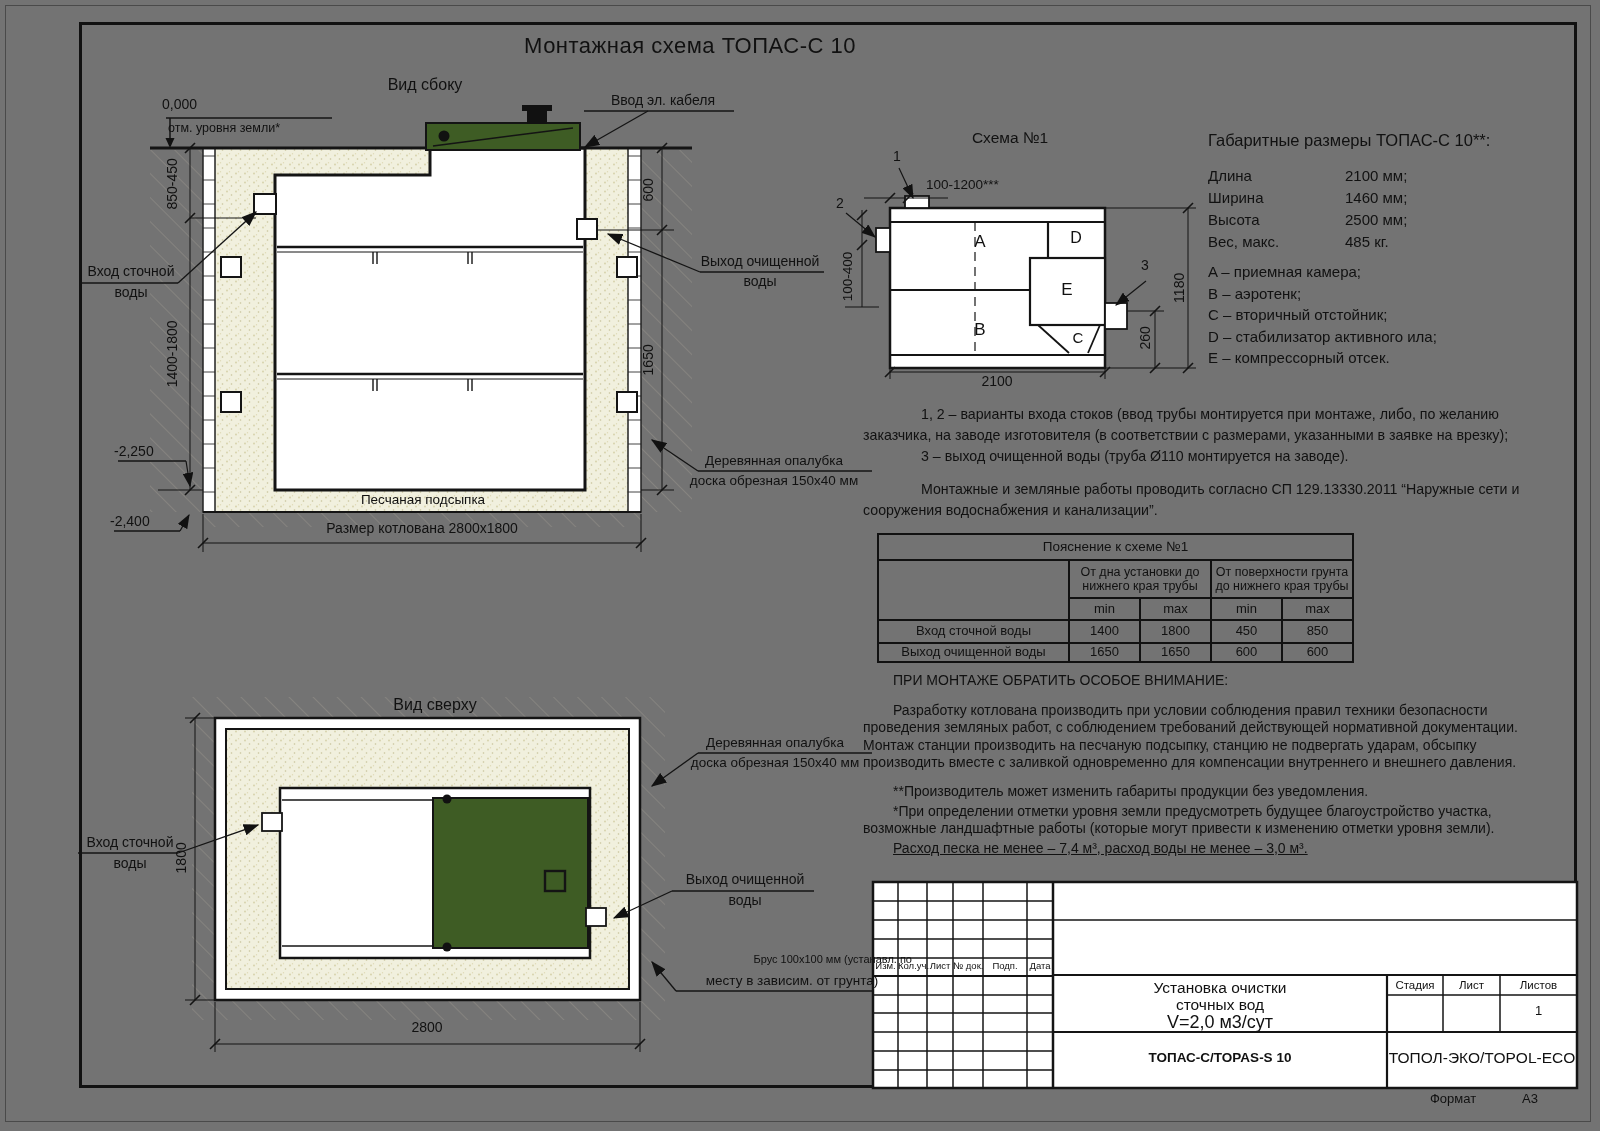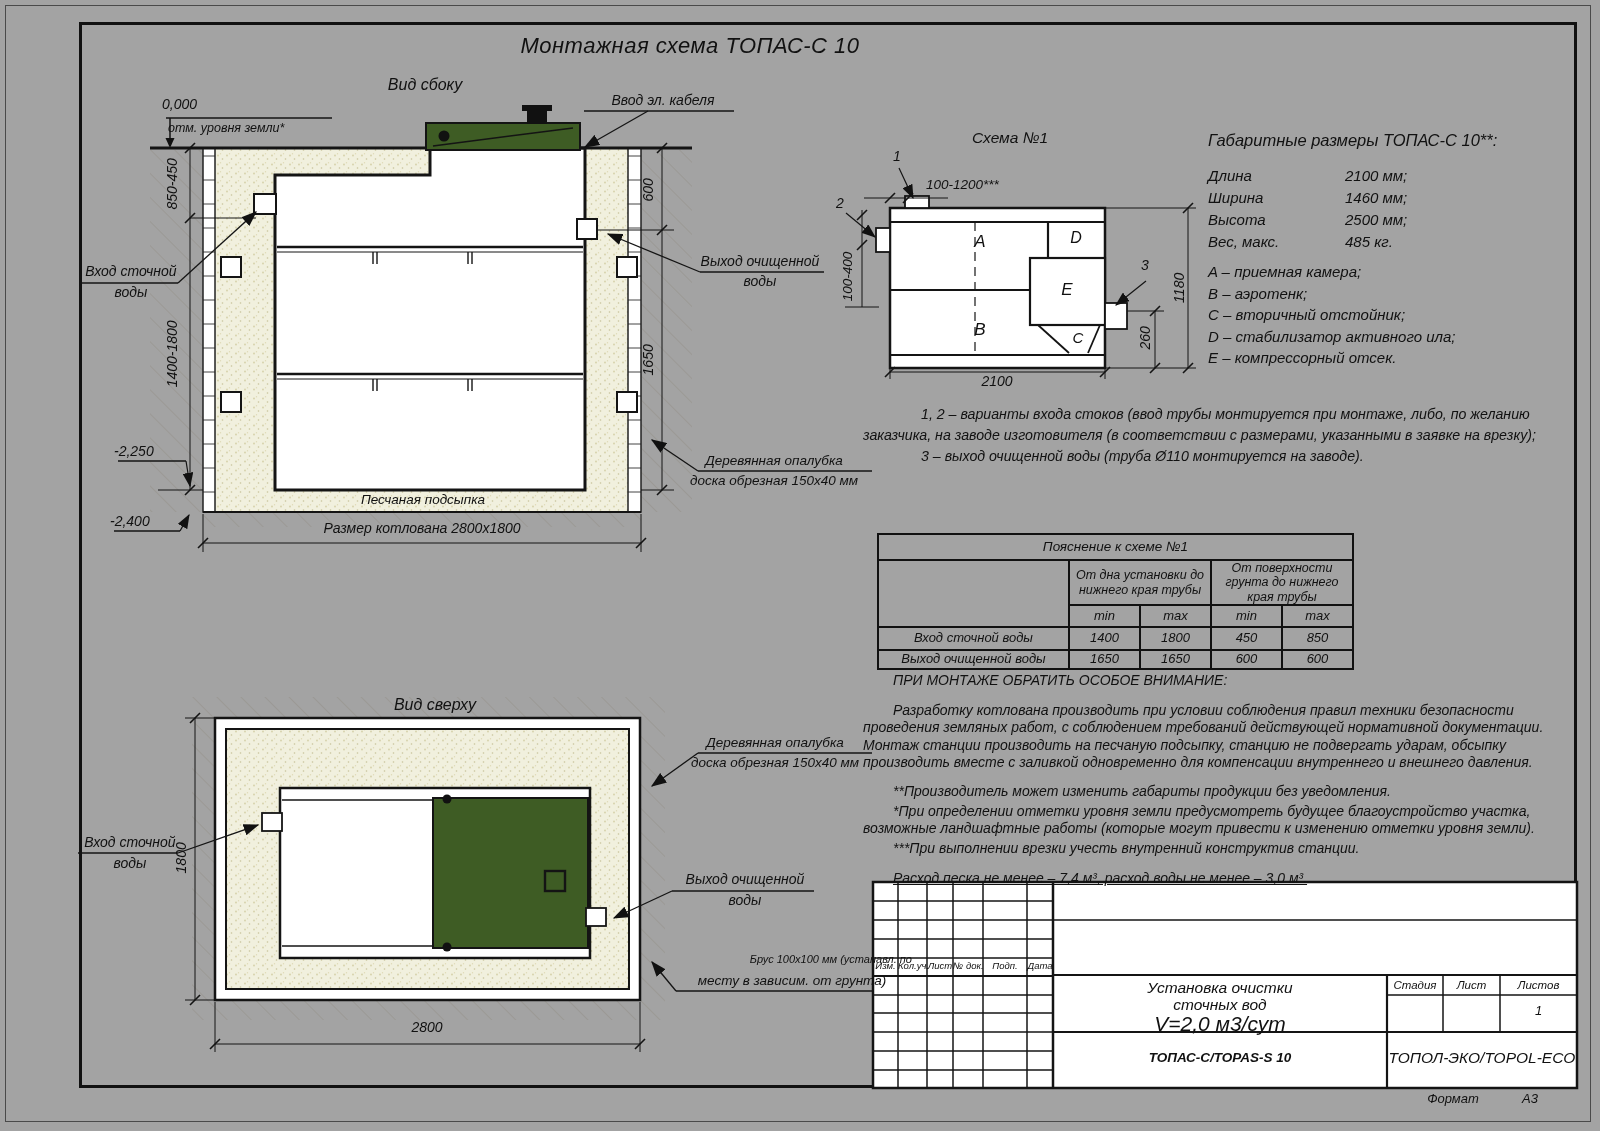--- a/index.html
+++ b/index.html
@@ -1,17 +1,17 @@
 <!DOCTYPE html>
 <html><head>
 <meta charset="utf-8">
 <style>
   html,body{margin:0;padding:0;background:#e9e9e9;}
-  .sheet{position:relative;width:1600px;height:1131px;background:#a3a3a3;
-         font-family:"Liberation Sans",sans-serif;color:#111;overflow:hidden;font-style:italic;}
+  .sheet{position:relative;width:1600px;height:1131px;background:#737373;
+         font-family:"Liberation Sans",sans-serif;color:#111;overflow:hidden;}
   .outer-border{position:absolute;left:5px;top:5px;width:1586px;height:1117px;
                 border:1.5px solid #4a4a4a;box-sizing:border-box;}
   .frame{position:absolute;left:79px;top:22px;width:1498px;height:1066px;
          border:3px solid #111;box-sizing:border-box;}
   .linework{position:absolute;left:0;top:0;}
   .lbl{position:absolute;white-space:nowrap;line-height:1.12;color:#111;}
   .ctr{text-align:center;}
   .rot{transform:rotate(-90deg);transform-origin:center;text-align:center;}
   .ptable{position:absolute;left:877px;top:533px;border-collapse:collapse;
           table-layout:fixed;font-size:13px;color:#111;}
@@ -289,20 +289,21 @@
   <div class="lbl" style="left:1345px;top:234px;font-size:15px;">485 кг.</div>
   <div class="lbl" style="left:1208px;top:264px;font-size:15px;">A – приемная камера;</div>
   <div class="lbl" style="left:1208px;top:286px;font-size:15px;">B – аэротенк;</div>
   <div class="lbl" style="left:1208px;top:307px;font-size:15px;">C – вторичный отстойник;</div>
   <div class="lbl" style="left:1208px;top:329px;font-size:15px;">D – стабилизатор активного ила;</div>
   <div class="lbl" style="left:1208px;top:350px;font-size:15px;">E – компрессорный отсек.</div>
 
   <div class="txtblock" style="left:863px;top:404px;width:690px;font-size:14.2px;line-height:21px;">
     <p style="text-indent:58px;">1, 2 – варианты входа  стоков (ввод трубы монтируется при монтаже, либо, по желанию заказчика, на заводе изготовителя (в соответствии с размерами, указанными в заявке на врезку);</p>
     <p style="text-indent:58px;">3 – выход очищенной воды (труба Ø110 монтируется на заводе).</p>
+    <p style="text-indent:58px;margin-top:12px;">Монтажные и земляные работы проводить согласно СП 129.13330.2011 “Наружные сети и сооружения водоснабжения и канализации”.</p>
   </div>
 
   <table class="ptable">
     <colgroup>
         <col style="width:191px">
         <col style="width:71px">
         <col style="width:71px">
         <col style="width:71px">
         <col style="width:71px">
       </colgroup>
@@ -336,21 +337,20 @@
       <td>600</td>
     </tr>
   </tbody>
     </table>
 
   <div class="txtblock" style="left:863px;top:672px;width:695px;font-size:14px;line-height:17.6px;">
     <p style="text-indent:30px;margin-bottom:12px;">ПРИ МОНТАЖЕ ОБРАТИТЬ ОСОБОЕ ВНИМАНИЕ:</p>
     <p style="text-indent:30px;margin-bottom:11px;">Разработку котлована производить при условии соблюдения правил техники безопасности проведения земляных работ, с соблюдением требований действующей нормативной документации. Монтаж станции производить на песчаную подсыпку, станцию не подвергать ударам, обсыпку производить вместе с заливкой одновременно для компенсации внутреннего и внешнего давления.</p>
     <p style="text-indent:30px;margin-bottom:2px;">**Производитель может изменить габариты продукции без уведомления.</p>
     <p style="text-indent:30px;margin-bottom:2px;">*При определении отметки уровня земли предусмотреть будущее благоустройство участка, возможные ландшафтные работы (которые могут привести к изменению отметки уровня земли).</p>
-    <p style="text-indent:30px;margin-bottom:13px;">***При выполнении врезки учесть внутренний конструктив станции.</p>
     <p style="text-indent:30px;"><u class="cons">Расход песка не менее – 7,4 м³, расход воды не менее – 3,0 м³.</u></p>
   </div>
 
   <div class="lbl ctr" style="left:375px;top:696px;width:120px;font-size:16px;">Вид сверху</div>
   <div class="lbl rot" style="left:152px;top:850px;width:60px;font-size:14px;">1800</div>
   <div class="lbl ctr" style="left:377px;top:1020px;width:100px;font-size:14px;">2800</div>
   <div class="lbl ctr" style="left:70px;top:835px;width:120px;font-size:14px;">Вход сточной</div>
   <div class="lbl ctr" style="left:70px;top:856px;width:120px;font-size:14px;">воды</div>
   <div class="lbl ctr" style="left:695px;top:735px;width:160px;font-size:13.5px;">Деревянная опалубка</div>
   <div class="lbl ctr" style="left:685px;top:755px;width:180px;font-size:13.5px;">доска обрезная 150х40 мм</div>
@@ -360,21 +360,21 @@
   <div class="lbl ctr" style="left:672px;top:973px;width:240px;font-size:13.5px;">месту в зависим. от грунта)</div>
 
   <div class="lbl ctr" style="left:873px;top:961px;width:25px;font-size:9.5px;">Изм.</div>
   <div class="lbl ctr" style="left:898px;top:961px;width:29px;font-size:9.5px;">Кол.уч.</div>
   <div class="lbl ctr" style="left:927px;top:961px;width:26px;font-size:9.5px;">Лист</div>
   <div class="lbl ctr" style="left:953px;top:961px;width:30px;font-size:9.5px;">№ док.</div>
   <div class="lbl ctr" style="left:983px;top:961px;width:44px;font-size:9.5px;">Подп.</div>
   <div class="lbl ctr" style="left:1027px;top:961px;width:26px;font-size:9.5px;">Дата</div>
   <div class="lbl ctr" style="left:1053px;top:979px;width:334px;font-size:15.5px;">Установка очистки</div>
   <div class="lbl ctr" style="left:1053px;top:996px;width:334px;font-size:15.5px;">сточных вод</div>
-  <div class="lbl ctr" style="left:1053px;top:1012px;width:334px;font-size:21px;">V=2,0 м3/сут</div>
+  <div class="lbl ctr" style="left:1053px;top:1012px;width:334px;font-size:18px;">V=2,0 м3/сут</div>
   <div class="lbl ctr" style="left:1053px;top:1050px;width:334px;font-size:13.5px;font-weight:bold;">ТОПАС-С/TOPAS-S 10</div>
   <div class="lbl ctr" style="left:1387px;top:979px;width:56px;font-size:11.5px;">Стадия</div>
   <div class="lbl ctr" style="left:1443px;top:979px;width:57px;font-size:11.5px;">Лист</div>
   <div class="lbl ctr" style="left:1500px;top:979px;width:77px;font-size:11.5px;">Листов</div>
   <div class="lbl ctr" style="left:1500px;top:1004px;width:77px;font-size:13px;">1</div>
   <div class="lbl ctr" style="left:1387px;top:1049px;width:190px;font-size:15.5px;">ТОПОЛ-ЭКО/TOPOL-ECO</div>
   <div class="lbl ctr" style="left:1408px;top:1092px;width:90px;font-size:13px;">Формат</div>
   <div class="lbl ctr" style="left:1502px;top:1092px;width:56px;font-size:13px;">А3</div>
 </div>
 

